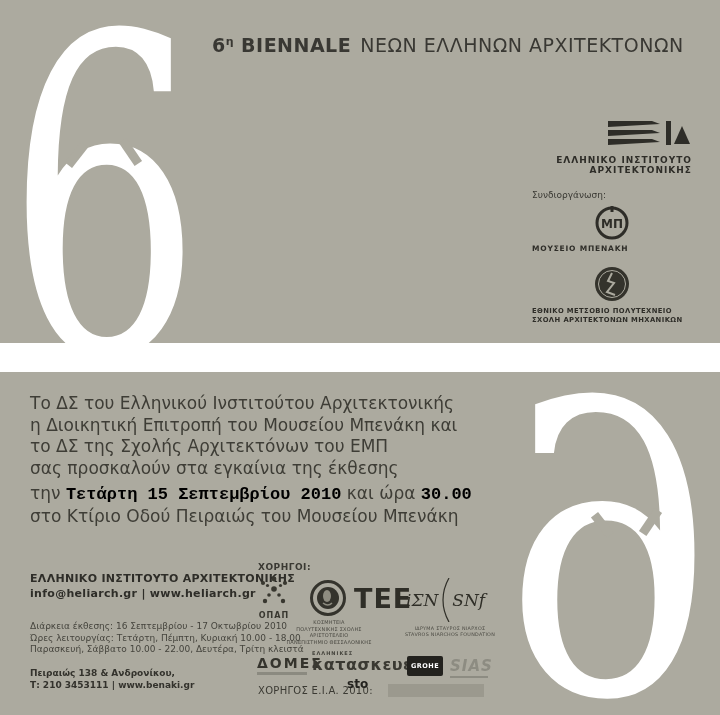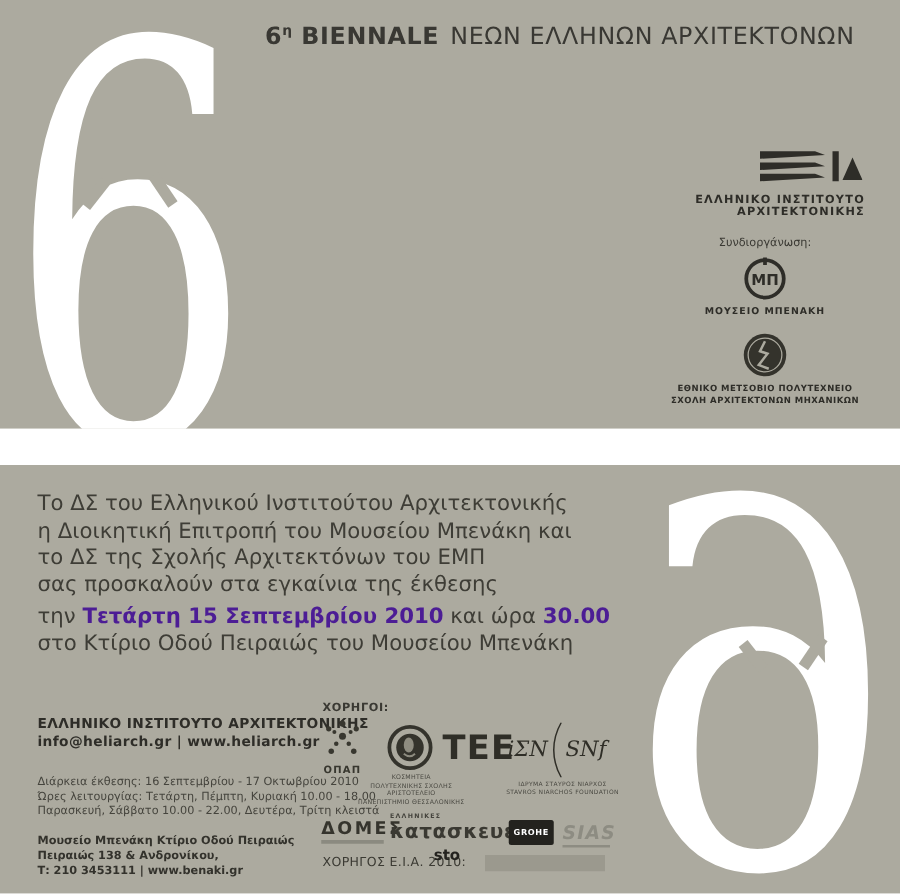--- a/index.html
+++ b/index.html
@@ -15,45 +15,45 @@
   .six-top{left:6px;top:-20px;font-size:440px;transform:scaleX(.70);transform-origin:left top;}
   .six-bottom{left:480px;top:-21px;width:258px;text-align:center;font-size:405px;
               transform:scale(-0.84,1);transform-origin:center top;}
   .cut{position:absolute;background:#acaa9f;}
   .cut-a{left:72px;top:142px;width:9px;height:26px;transform:rotate(38deg);}
   .cut-b{left:126px;top:138px;width:9px;height:28px;transform:rotate(-34deg);}
   .cut-c{left:598px;top:140px;width:9px;height:26px;transform:rotate(-38deg);}
   .cut-d{left:646px;top:136px;width:9px;height:28px;transform:rotate(34deg);}
 
   
-  .title{position:absolute;left:212px;top:18px;margin:0;font-size:19px;font-weight:400;
+  .title{position:absolute;left:212px;top:34px;margin:0;font-size:19px;font-weight:400;
          color:#393833;letter-spacing:.5px;white-space:nowrap;}
   .title .tb{font-weight:700;}
   .title sup{font-size:11px;font-weight:700;margin-right:7px;}
   .title .brand{margin-right:9px;}
 
   
   .eia{position:absolute;right:28px;top:120px;width:230px;text-align:right;}
   .eia svg{display:inline-block;margin-right:2px;}
   .eia-name{margin-top:5px;font-size:9px;font-weight:700;letter-spacing:1px;color:#2e2d28;}
 
   
-  .coorg{position:absolute;right:28px;top:190px;width:160px;text-align:center;color:#2e2d28;}
+  .coorg{position:absolute;right:28px;top:190px;width:160px;text-align:left;color:#2e2d28;}
   .coorg-label{font-size:9px;color:#3a3933;}
   .coorg svg{display:block;margin:5px auto 3px;}
   .benaki-name{font-size:7.5px;font-weight:700;letter-spacing:.8px;}
   .ntua-name{font-size:6.8px;font-weight:700;letter-spacing:.4px;line-height:9px;margin-top:4px;}
 
   
   .invite{position:absolute;left:30px;top:21px;color:#3e3d36;}
   .invite p{margin:0;font-size:17px;line-height:21.5px;}
   .invite .event{margin-top:9px;font-weight:700;color:#33322c;}
   .invite .event sup{font-size:10px;}
   .invite .dateline{margin-top:4px;}
-  .b{font-weight:700;color:#4c1d95;}
+  .b{font-weight:700;color:#000000;font-family:Liberation Mono, monospace;}
 
   
   .contact{position:absolute;left:30px;top:199px;font-size:11px;font-weight:700;
            line-height:15px;color:#2e2d28;letter-spacing:.3px;}
   .details{position:absolute;left:30px;top:249px;font-size:9px;line-height:11.5px;color:#45443d;}
   .venue{position:absolute;left:30px;top:295px;font-size:9px;font-weight:700;line-height:12px;color:#33322c;}
 
   
   .sp-label{position:absolute;left:258px;top:190px;font-size:9px;font-weight:700;
             letter-spacing:.5px;color:#3a3933;}
@@ -154,21 +154,20 @@
       <div>info@heliarch.gr | www.heliarch.gr</div>
     </div>
 
     <div class="details">
       <div>Διάρκεια έκθεσης: 16 Σεπτεμβρίου - 17 Οκτωβρίου 2010</div>
       <div>Ώρες λειτουργίας: Τετάρτη, Πέμπτη, Κυριακή 10.00 - 18.00</div>
       <div>Παρασκευή, Σάββατο 10.00 - 22.00, Δευτέρα, Τρίτη κλειστά</div>
     </div>
 
     <div class="venue">
-      <div>Μουσείο Μπενάκη Κτίριο Οδού Πειραιώς</div>
       <div>Πειραιώς 138 &amp; Ανδρονίκου,</div>
       <div>Τ: 210 3453111 | www.benaki.gr</div>
     </div>
 
     <div class="sp-label">ΧΟΡΗΓΟΙ:</div>
 
     <div class="opap">
       <svg width="34" height="31" viewBox="0 0 34 31">
         <g fill="#38372f">
           <circle cx="17" cy="4" r="2.4"></circle>

